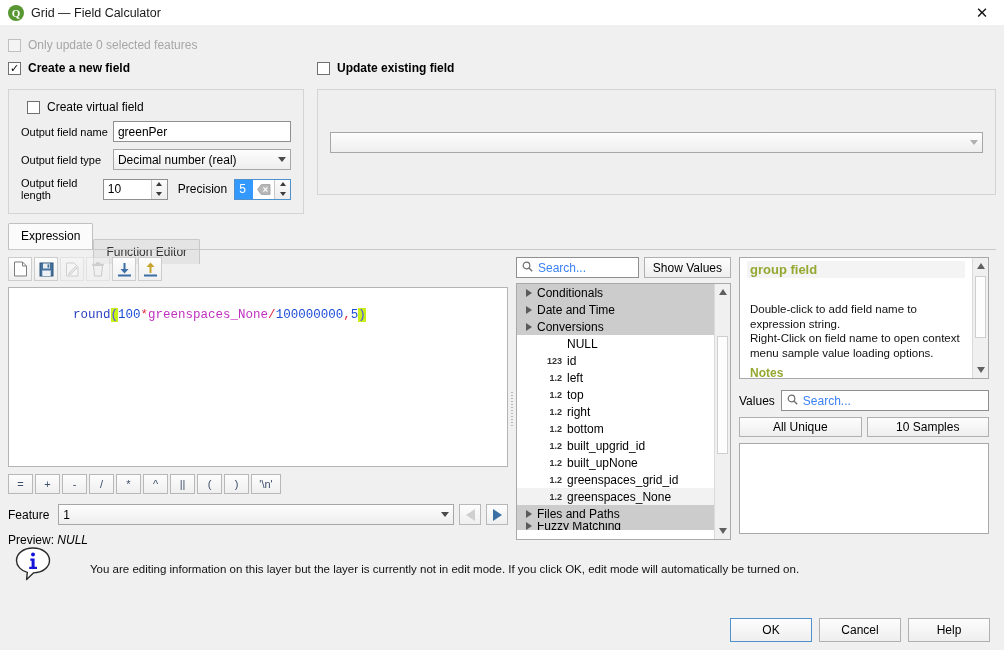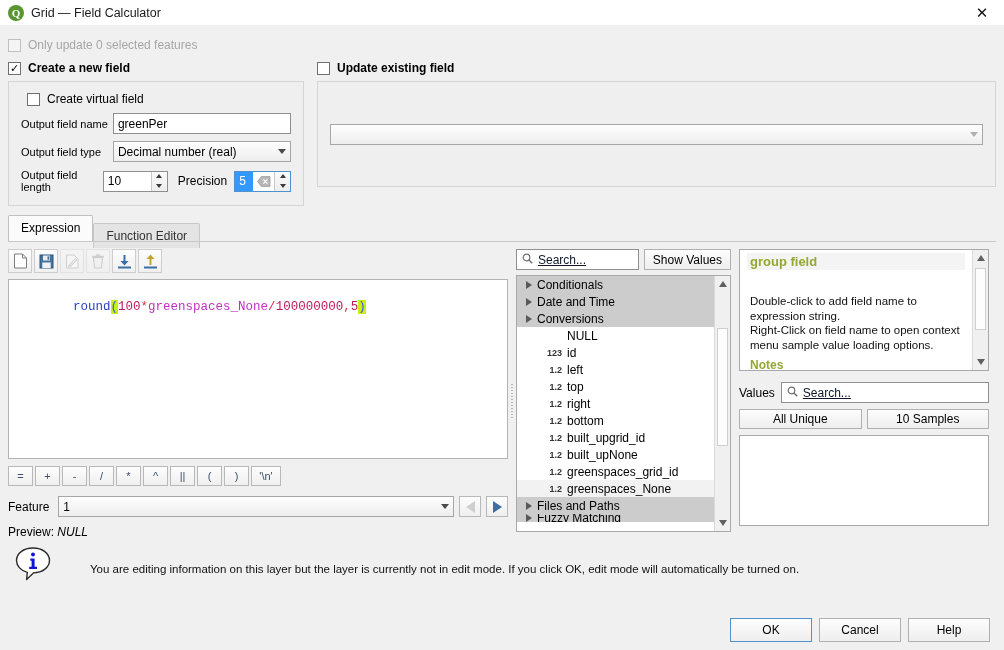--- a/index.html
+++ b/index.html
@@ -92,38 +92,38 @@
   .spin-btns div{
     flex:1; display:flex; align-items:center; justify-content:center;
   }
   .sp-up{ width:0;height:0;border-left:3px solid transparent;border-right:3px solid transparent;border-bottom:4px solid #3a3a3a;}
   .sp-dn{ width:0;height:0;border-left:3px solid transparent;border-right:3px solid transparent;border-top:4px solid #3a3a3a;}
 
   
   #body-area{ padding:0 8px; }
 
   #top-row{
-    display:flex; gap:0; margin-top:6px;
+    display:flex; gap:0; margin-top:14px;
   }
   #left-group{
     width:296px; padding:10px 12px 12px 12px; position:relative;
   }
   .fieldrow{ display:flex; align-items:center; margin-top:7px; }
   .fieldrow .flabel{ width:94px; font-size:11px; }
 
   #right-col{ margin-left:13px; flex:1; }
 
   
   #tabs{ display:flex; margin-top:9px; align-items:flex-end; }
   .tab{
     padding:5px 12px 5px 12px; font-size:12px;
     border:1px solid #c8c8c8; border-bottom:none;
     background:#e4e4e4; color:#333;
     border-radius:2px 2px 0 0; cursor:pointer;
-    position:relative; top:7px;
+    position:relative; top:15px;
   }
   .tab.active{
     background:#fbfbfb; color:#000; top:0; padding-bottom:6px;
     border-color:#c0c0c0;
   }
   #tabpanel{
     border-top:1px solid #c8c8c8;
     height:318px; position:relative;
     display:flex;
   }
@@ -142,21 +142,21 @@
 
   #expr-edit{
     margin-top:6px; height:180px;
     border:1px solid #b4b4b4; background:#fff;
     padding:3px 4px; overflow:hidden;
     font-family:"Liberation Mono","DejaVu Sans Mono", monospace;
     font-size:12.5px; line-height:16px; white-space:pre;
   }
   .tok-fn{ color:#2a3fc0; }
   .tok-paren{ background:#c6f018; color:#4b4bff; }
-  .tok-num{ color:#be185d; }
+  .tok-num{ color:#1d4ed8; }
   .tok-field{ color:#c030c0; }
   .tok-op{ color:#e02a3c; }
 
   #op-row{ display:flex; gap:2px; margin-top:7px; }
   .opbtn{
     min-width:25px; height:20px; padding:0 6px;
     border:1px solid #b8b8b8;
     background:linear-gradient(#fdfdfd,#efefef);
     display:flex; align-items:center; justify-content:center;
     font-size:11px; color:#3d4f6b; cursor:pointer;
@@ -188,21 +188,21 @@
     background:repeating-linear-gradient(#b9b9b9 0 1px, transparent 1px 3px);
   }
 
   
   #tree-pane{ width:215px; padding-top:7px; }
   #tree-top{ display:flex; gap:5px; }
   .searchbox{
     flex:1; height:21px; border:1px solid #8f8f8f; background:#fff;
     display:flex; align-items:center; padding:0 5px; gap:5px;
   }
-  .searchbox .ph{ color:#0f172a; font-size:12px;text-decoration:underline; }
+  .searchbox .ph{ color:#3b82f6; font-size:12px; }
   .mag{ flex:none; }
   .btn{
     border:1px solid #b0b0b0;
     background:linear-gradient(#fdfdfd,#eeeeee);
     font-size:12px; padding:0 8px; height:21px;
     display:flex; align-items:center; justify-content:center;
     cursor:pointer; color:#000;
     font-family:"Liberation Sans", sans-serif;
   }
   #tree{

